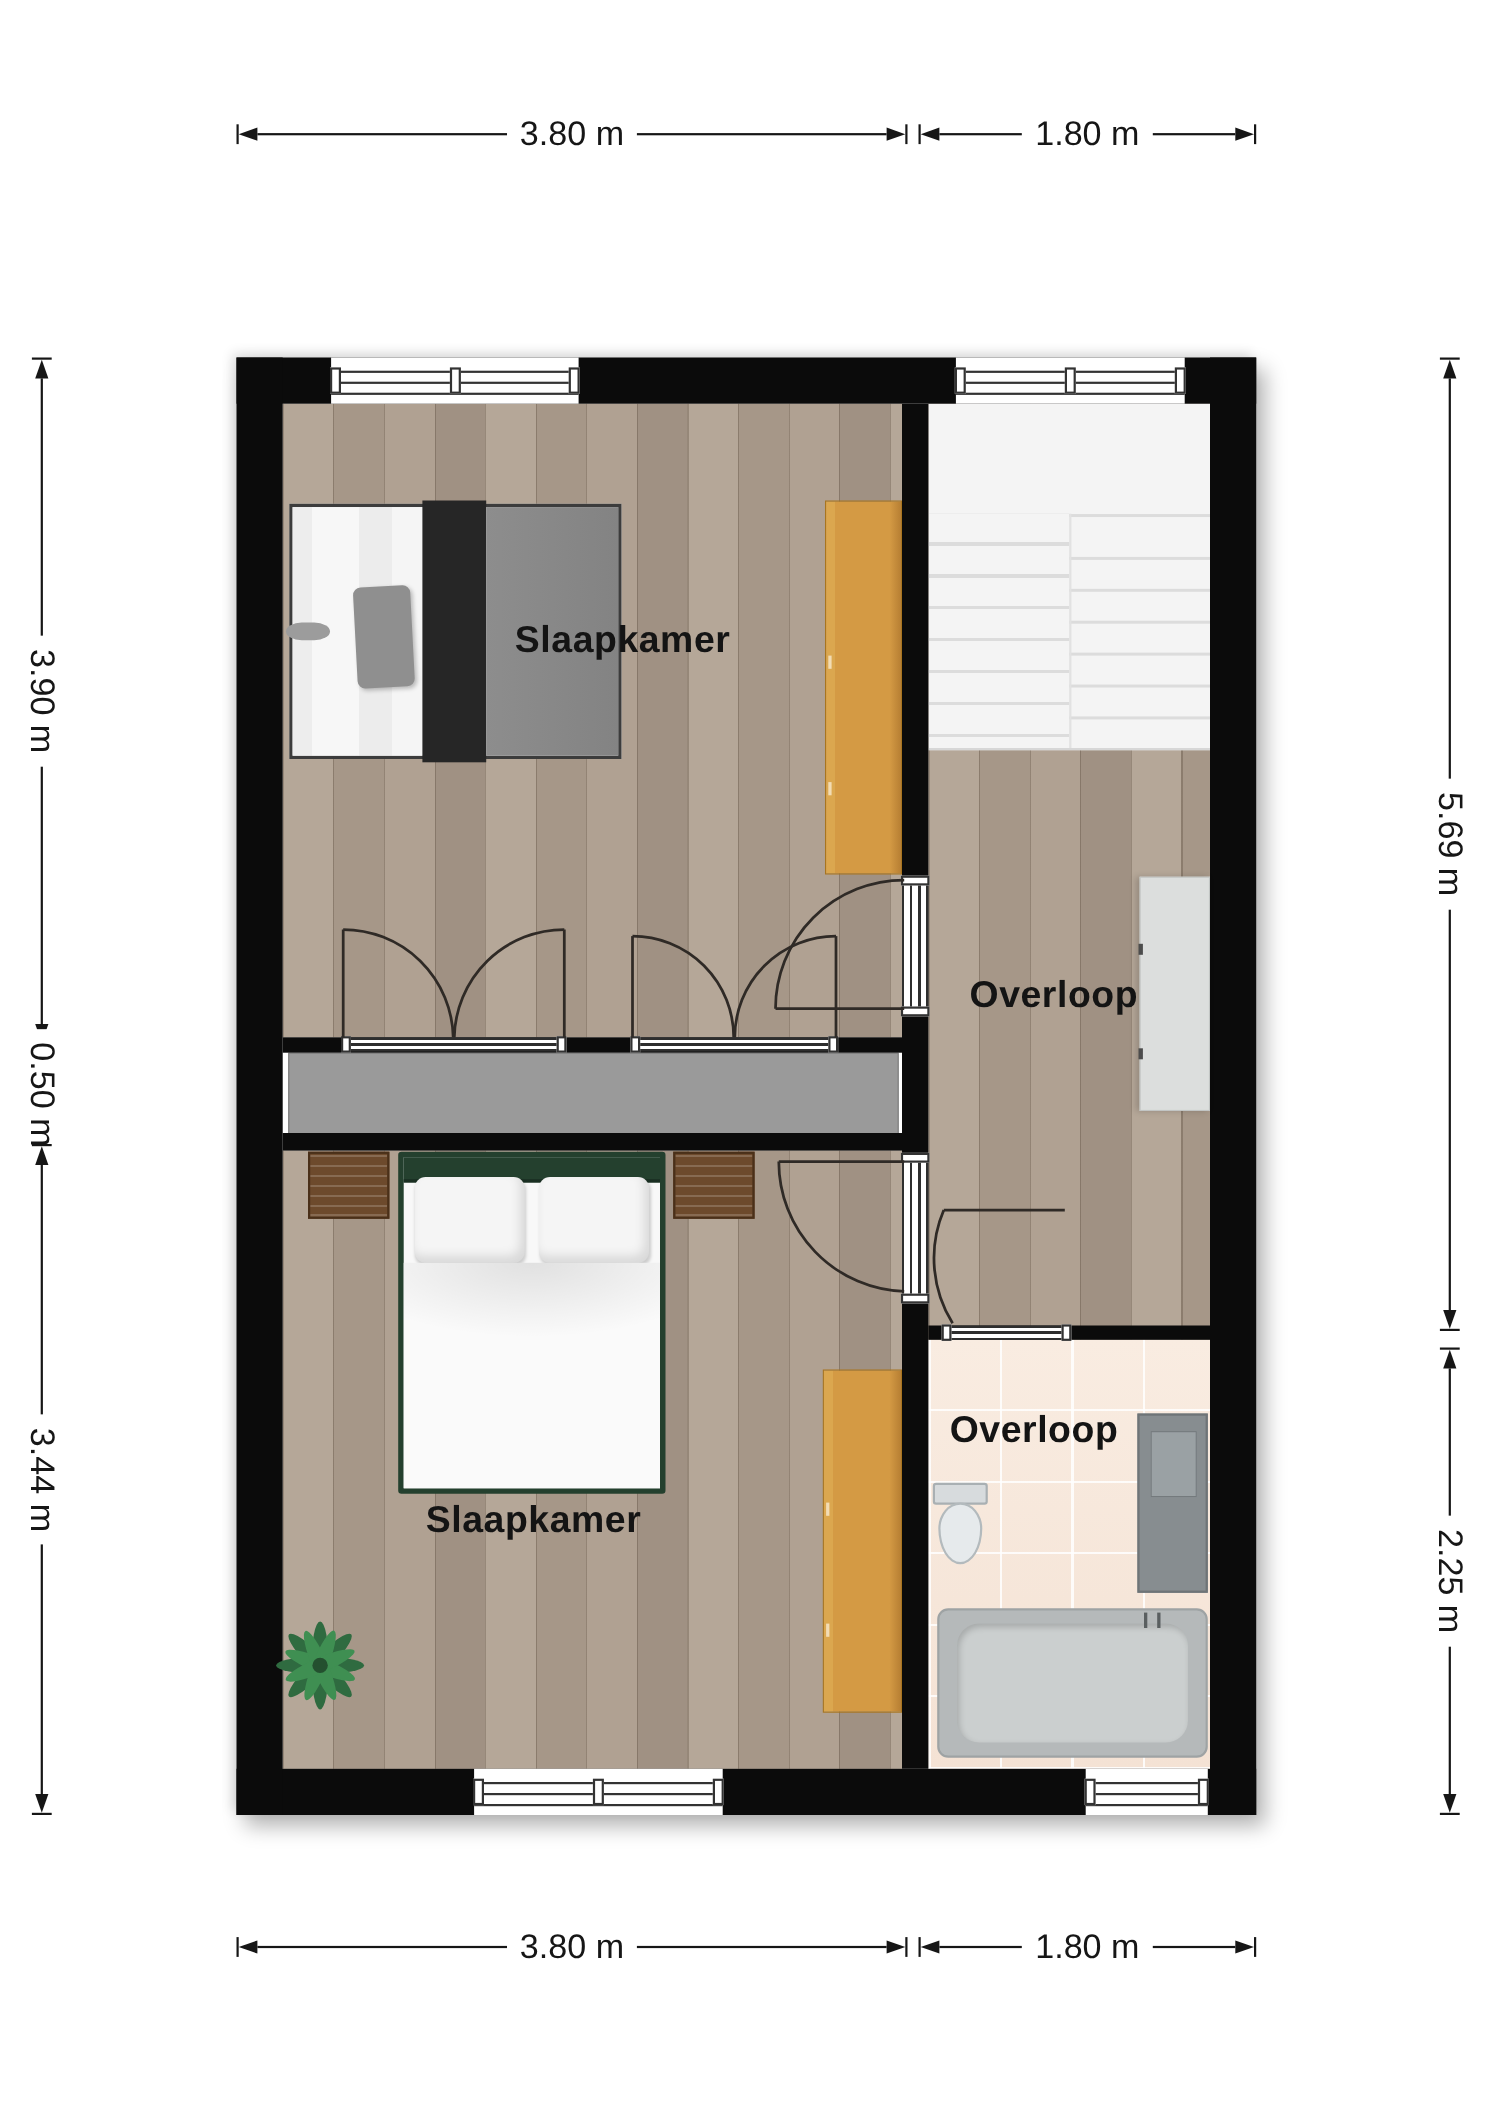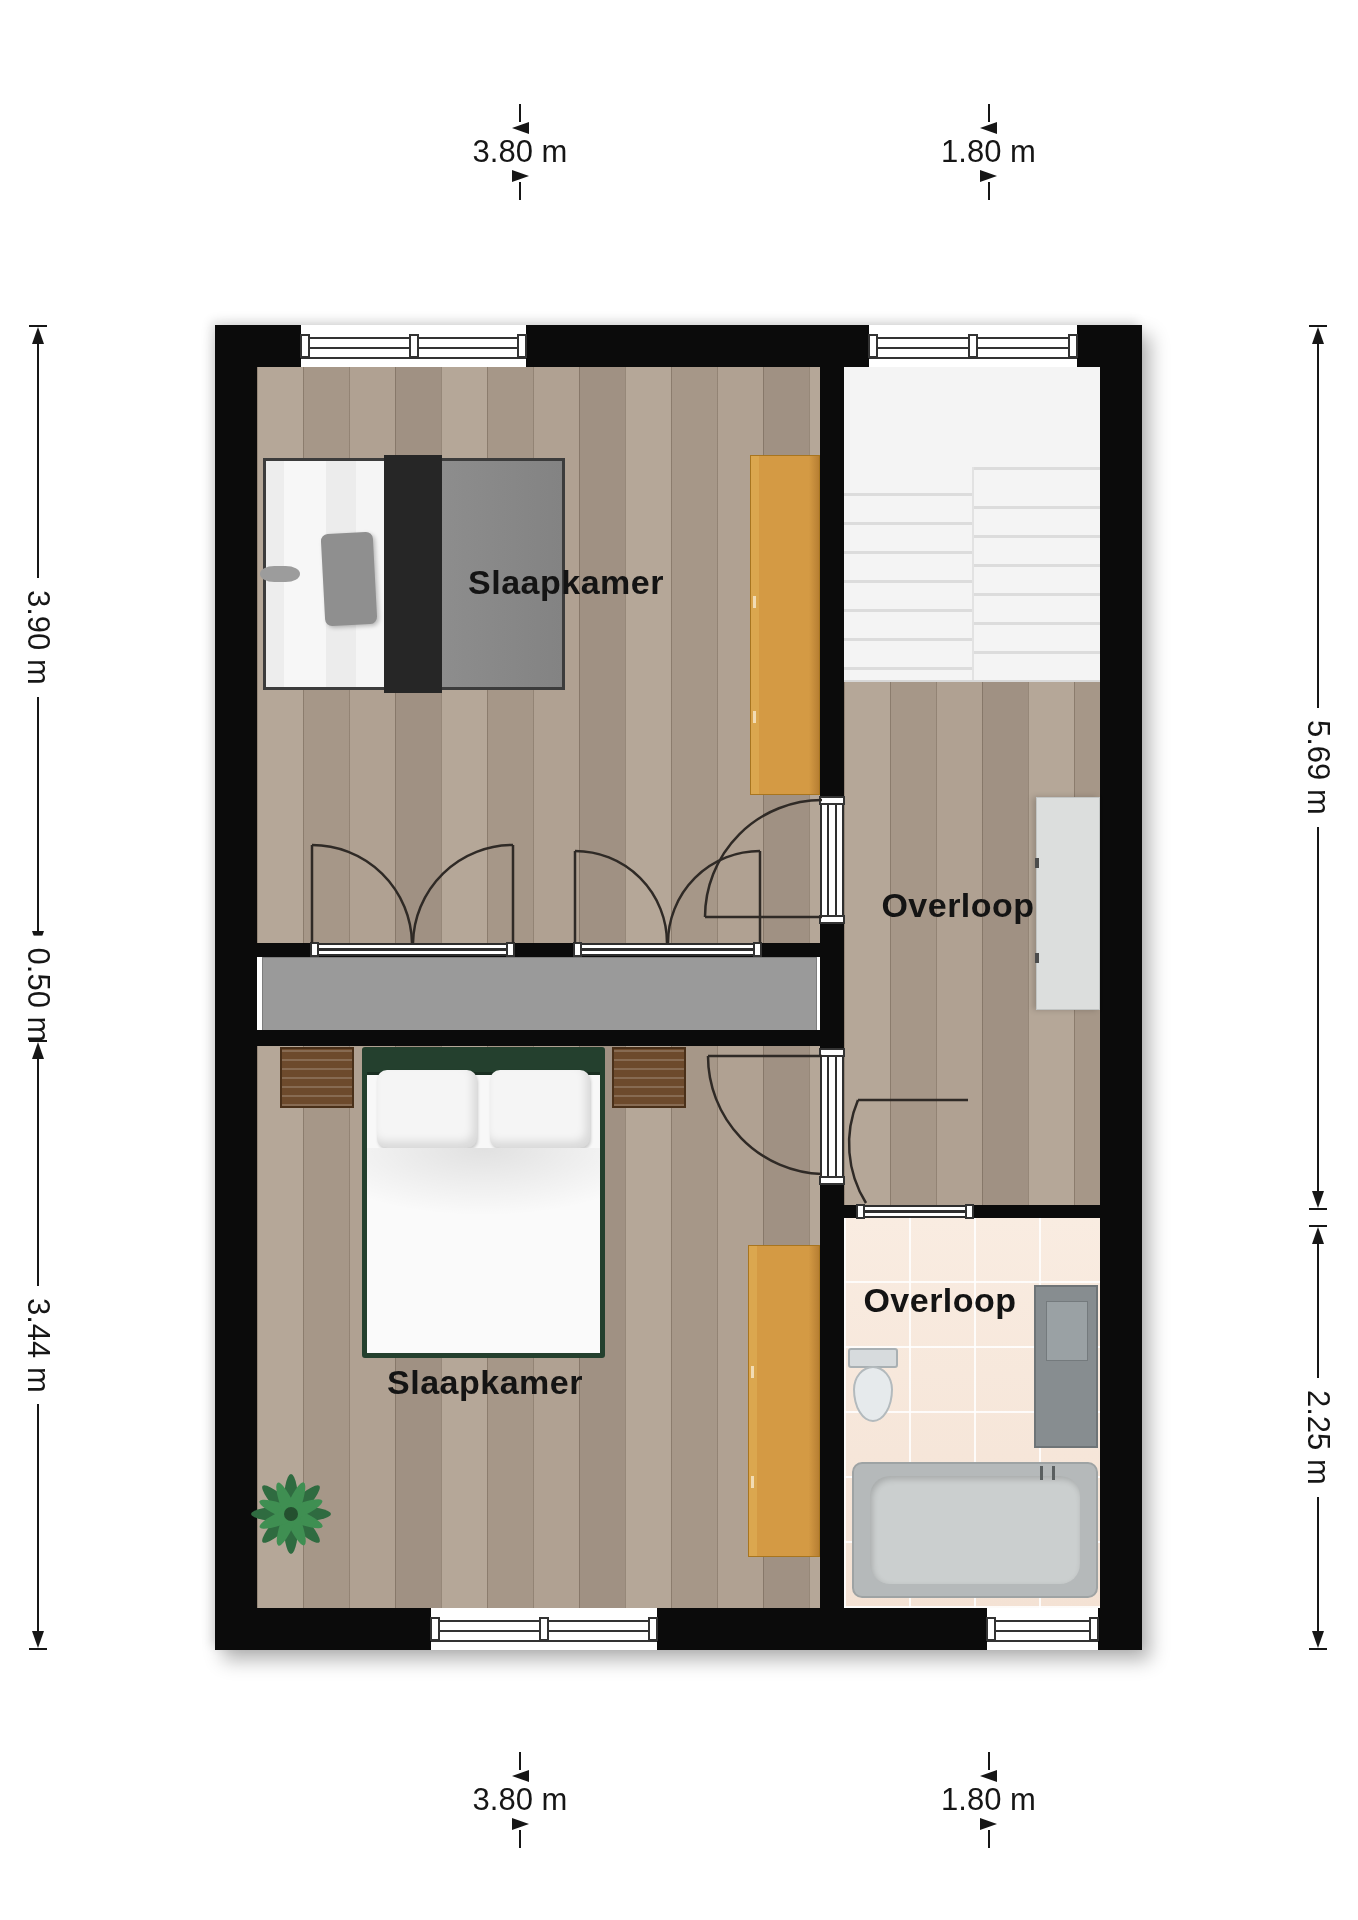--- a/index.html
+++ b/index.html
@@ -82,21 +82,21 @@
   .vanity .basin{position:absolute;left:10px;top:14px;width:40px;height:58px;background:#9aa1a4;border:1px solid #747a7d;}
   .bathtub{position:absolute;left:852px;top:1462px;width:246px;height:136px;background:#b5b9ba;border:2px solid #9ea3a4;box-sizing:border-box;border-radius:10px;}
   .bathtub .inner{position:absolute;left:16px;top:12px;right:16px;bottom:12px;background:#cbcfcf;border-radius:20px;box-shadow:inset 2px 3px 6px rgba(0,0,0,.18);}
   .bathtub .faucet{position:absolute;left:186px;top:2px;width:3px;height:14px;background:#5a5f60;}
   .bathtub .faucet2{position:absolute;left:198px;top:2px;width:3px;height:14px;background:#5a5f60;}
 
   
   .room-label{position:absolute;transform:translate(-50%,-50%);font-weight:bold;font-size:34px;color:#141414;white-space:nowrap;letter-spacing:.5px;}
 
   
-  .dimh{position:absolute;display:flex;align-items:center;height:36px;color:#161616;flex-direction:column;}
+  .dimh{position:absolute;display:flex;align-items:center;height:36px;color:#161616;}
   .dimh .tick{width:2px;height:18px;background:#161616;flex:0 0 auto;}
   .dimh .ah{width:0;height:0;border-top:6px solid transparent;border-bottom:6px solid transparent;flex:0 0 auto;}
   .dimh .ah.l{border-right:17px solid #161616;}
   .dimh .ah.r{border-left:17px solid #161616;}
   .dimh .ln{flex:1 1 auto;height:2px;background:#161616;}
   .dimh .lb{flex:0 0 auto;padding:0 12px;font-size:31px;white-space:nowrap;background:#fff;}
 
   .dimv{position:absolute;display:flex;flex-direction:column;align-items:center;width:36px;color:#161616;}
   .dimv .tick{height:2px;width:18px;background:#161616;flex:0 0 auto;}
   .dimv .av{width:0;height:0;border-left:6px solid transparent;border-right:6px solid transparent;flex:0 0 auto;}

